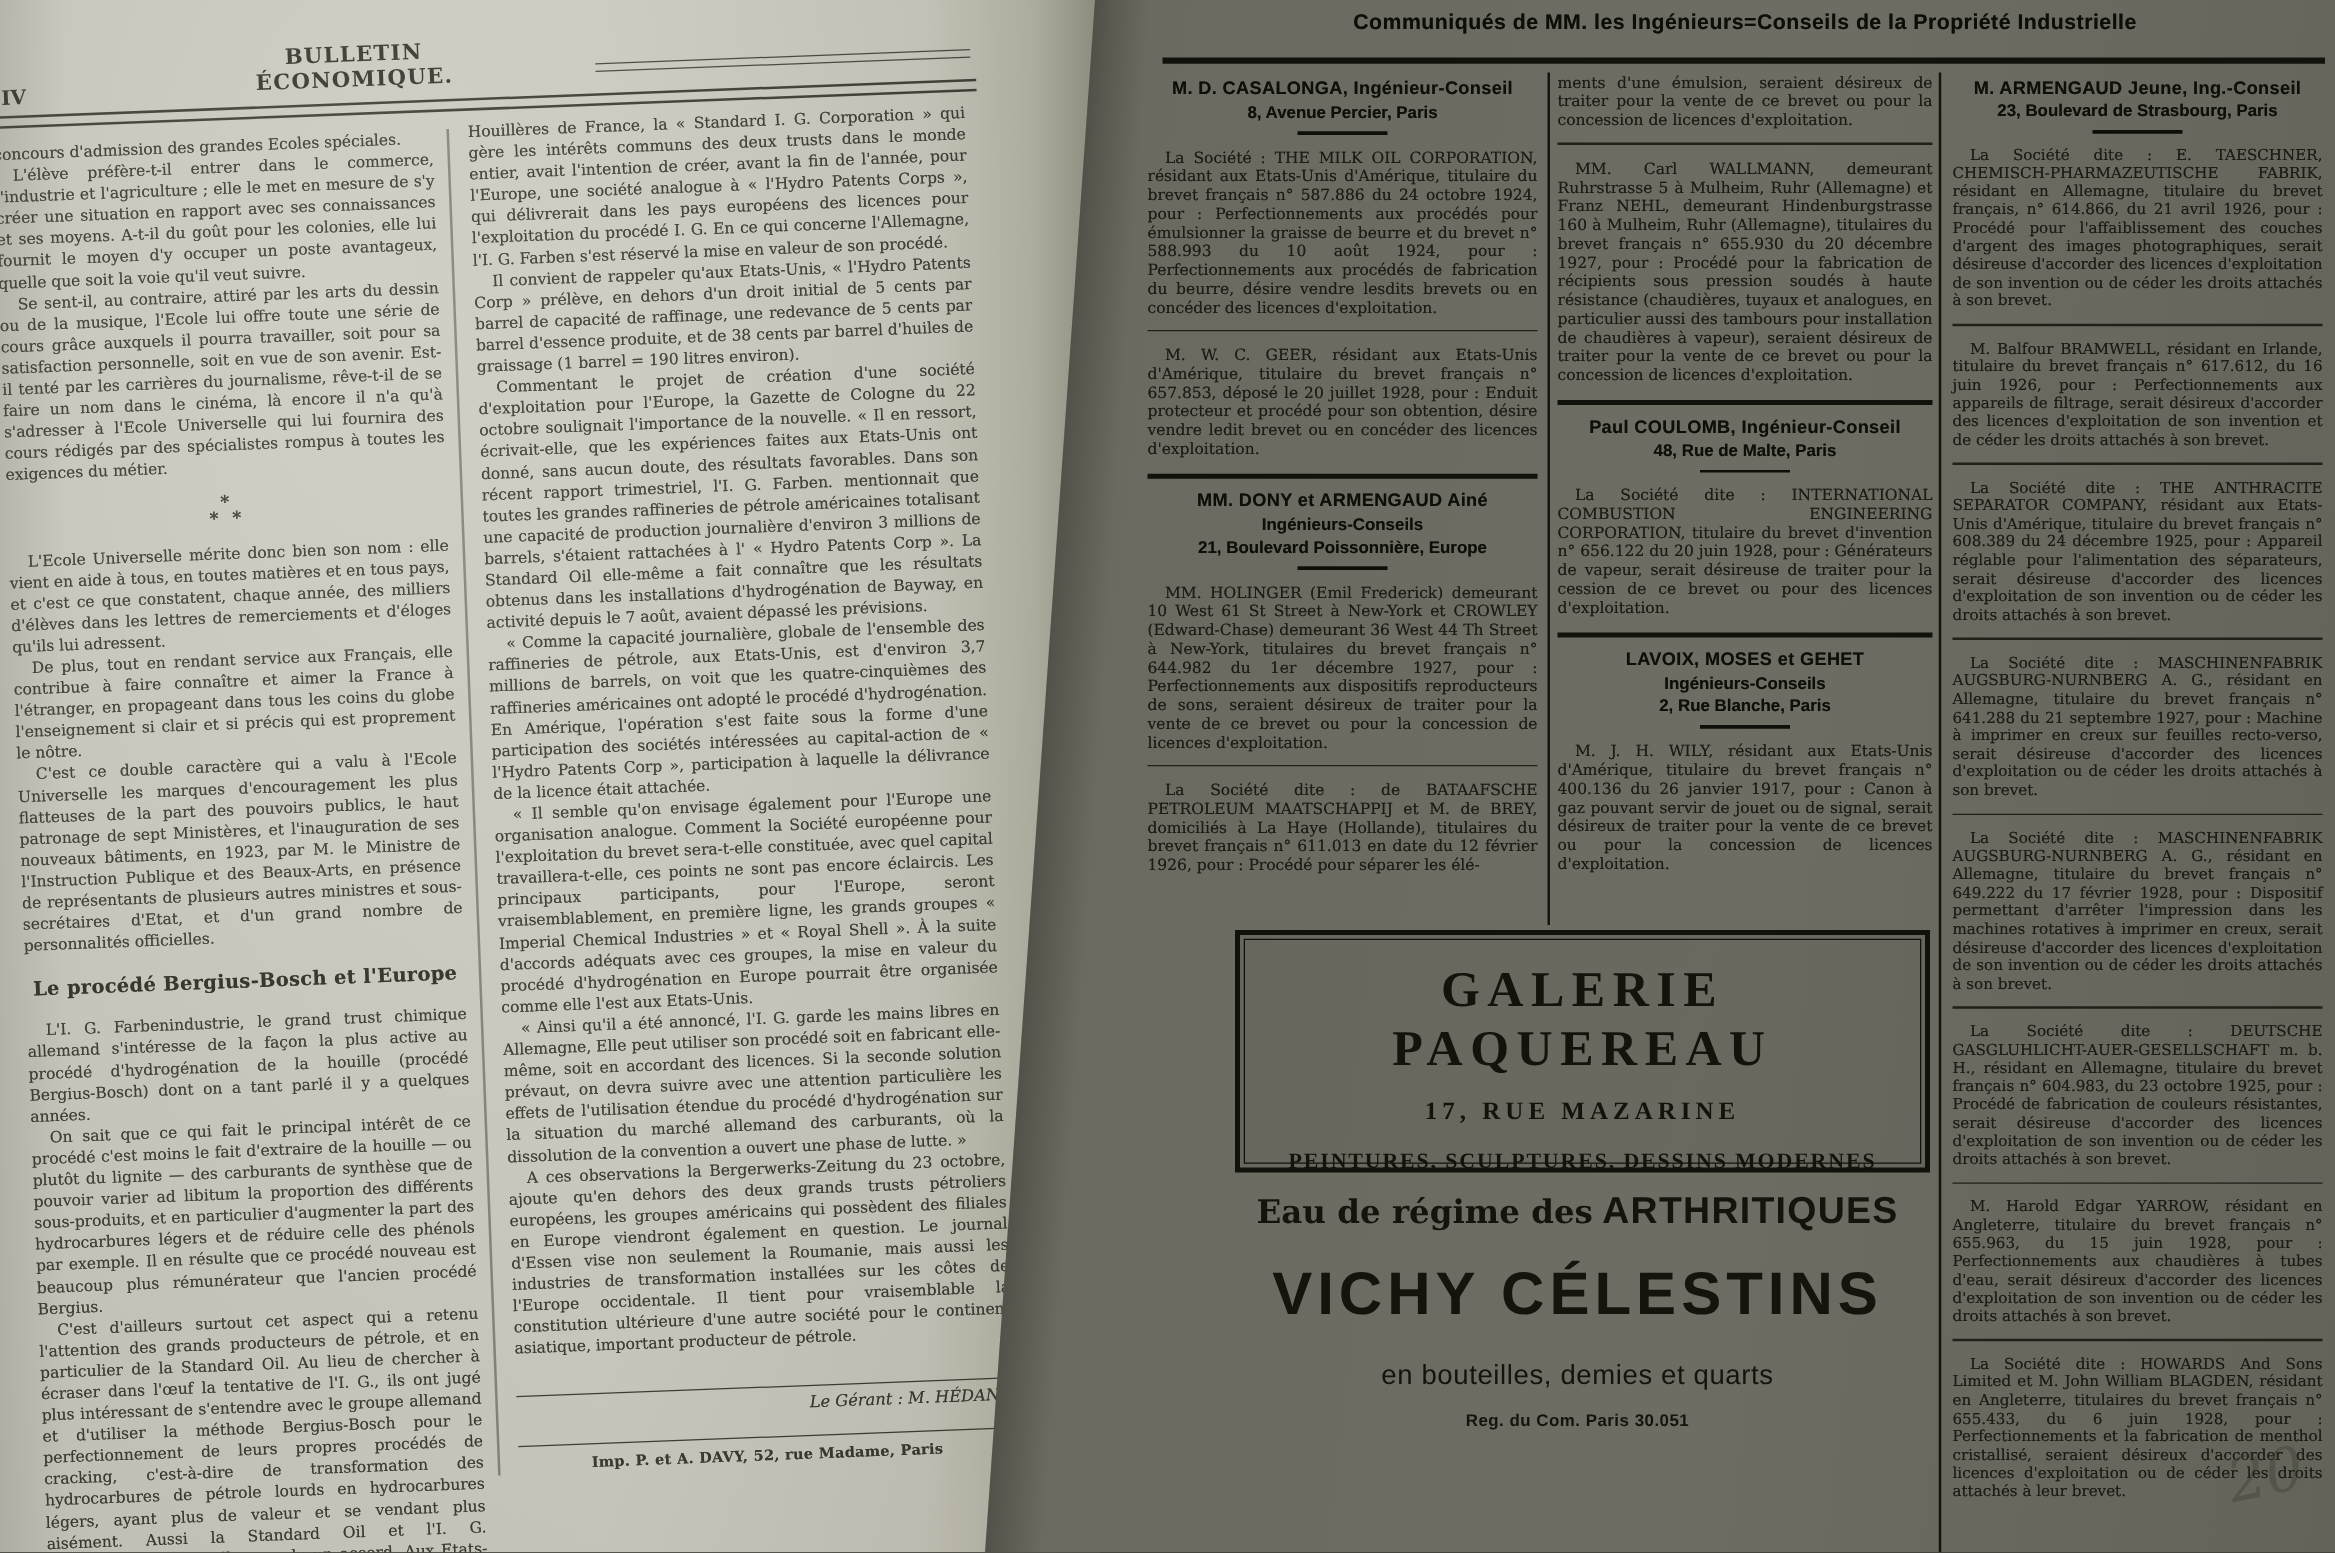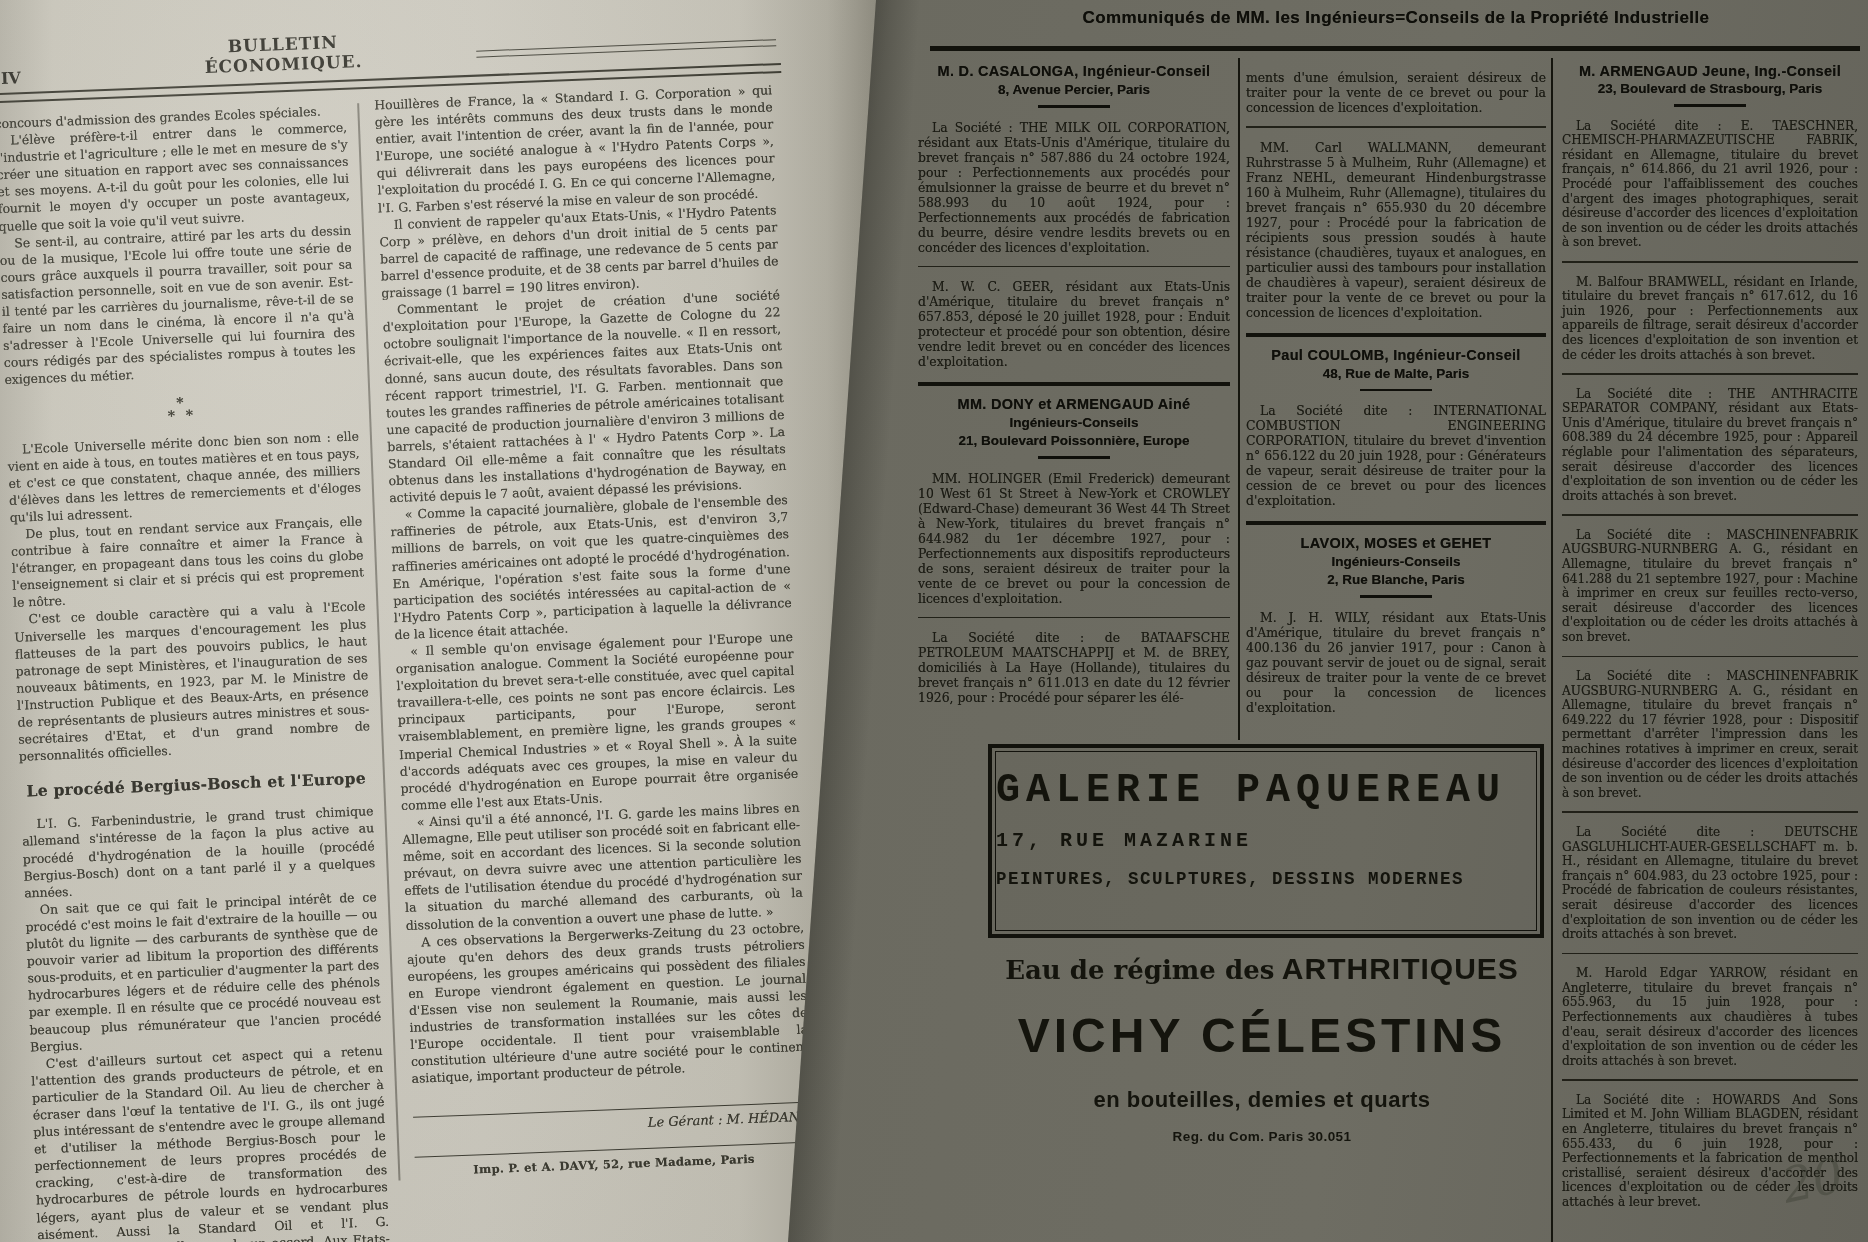--- a/index.html
+++ b/index.html
@@ -51,45 +51,45 @@
     text-shadow:0 0 0.5px rgba(5,5,2,0.6);}
   .banner-rule{position:absolute;left:150px;top:46px;width:930px;height:4.5px;background:#12120c;}
   .rp-divider{position:absolute;width:2px;background:#15150e;}
   .d1{left:458px;top:58px;height:682px;}
   .d2{left:771px;top:58px;height:1184px;}
   .rp-col{position:absolute;top:58px;font-size:12.4px;line-height:15px;text-align:justify;
     text-shadow:0 0 0.5px rgba(8,8,4,0.55);}
   .c1{left:138px;width:312px;}
   .c2{left:466px;width:300px;}
   .c3{left:782px;width:296px;font-size:12.1px;line-height:14.6px;}
-  .entry{margin:12px 0 10px;text-indent:14px;}
+  .entry{margin:0 0 10px;text-indent:14px;}
   .entry.no-indent{text-indent:0;}
   .agent-header{margin:6px 0 10px;font-family:"Liberation Sans",sans-serif;color:#0f0f0a;text-align:center;}
   .agent-name{font-weight:bold;font-size:14.5px;letter-spacing:0.3px;}
   .agent-sub{font-weight:bold;font-size:13.5px;margin-top:3px;}
   .agent-address{font-weight:bold;font-size:13.5px;margin-top:3px;}
   .short-rule{width:72px;height:2.5px;background:#0f0f0a;margin:8px auto 0;}
   .rule-thin{height:1.5px;background:rgba(20,20,12,0.85);margin:11px 0;}
   .rule-heavy{height:4px;background:#12120c;margin:13px 0 11px;}
 
   
   .ad-galerie{position:absolute;left:208px;top:744px;width:548px;height:186px;
     border:4px solid #12120c;background:rgba(0,0,0,0.03);}
-  .ad-galerie .inner{position:absolute;inset:3px;border:1.5px solid #12120c;text-align:left;
-    font-family:Liberation Mono, monospace;color:#13130c;}
+  .ad-galerie .inner{position:absolute;inset:3px;border:1.5px solid #12120c;text-align:center;
+    font-family:Liberation Serif, serif;color:#13130c;}
   .ad-g-title{margin-top:16px;font-weight:bold;font-size:40px;letter-spacing:6px;}
   .ad-g-line2{margin-top:16px;font-weight:bold;font-size:20px;letter-spacing:4px;}
   .ad-g-line3{margin-top:17px;font-weight:bold;font-size:17.5px;letter-spacing:1.5px;}
   .ad-vichy{position:absolute;left:208px;top:952px;width:548px;text-align:center;
     font-family:"Liberation Sans",sans-serif;color:#14140d;}
   .ad-v-line1{font-size:27px;font-weight:bold;}
   .ad-v-line1 .small-part{font-family:"DejaVu Serif",serif;font-weight:bold;font-size:26px;}
   .ad-v-line1 .big-part{font-size:30px;letter-spacing:1px;text-align:center;}
   .ad-v-title{margin-top:22px;font-weight:bold;font-size:48px;letter-spacing:4px;}
-  .ad-v-line3{margin-top:24px;font-weight:bold;font-size:22px;letter-spacing:0.5px;}
+  .ad-v-line3{margin-top:24px;font-weight:normal;font-size:22px;letter-spacing:0.5px;}
   .ad-v-line4{margin-top:16px;font-weight:bold;font-size:13.5px;letter-spacing:0.4px;}
 
   .handwritten{position:absolute;left:1002px;top:1152px;font-family:"DejaVu Serif",serif;
     font-style:italic;font-size:48px;color:rgba(52,55,44,0.35);transform:rotate(-12deg);}
 </style>
 </head>
 <body>
 
 <div class="canvas">
 

